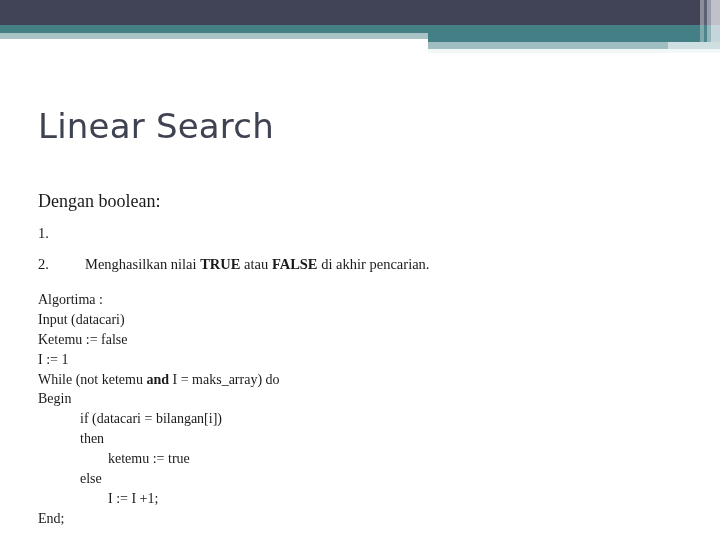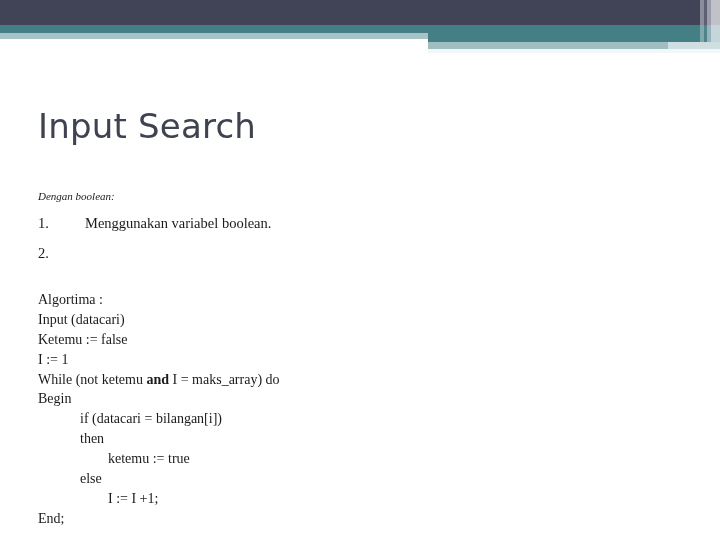--- a/index.html
+++ b/index.html
@@ -129,24 +129,23 @@
 
   
   .content {
     position: absolute;
     left: 38px;
     top: 188px;
     width: 650px;
     color: #1a1a1a;
   }
   .intro-line {
-    font-size: 11px;
+    font-size: 18px;
     line-height: 1.5;
     margin-bottom: 8px;
-    font-style: italic;
   }
   .num-list {
     margin: 0;
     padding: 0;
     list-style: none;
   }
   .num-item {
     font-size: 14.5px;
     line-height: 1.5;
     margin-bottom: 9px;
@@ -187,31 +186,31 @@
   <div class="vbar vbar-b"></div>
   <div class="vbar vbar-c"></div>
   <div class="vbar vbar-d"></div>
 
   <div class="vbar2 vbar2-a"></div>
   <div class="vbar2 vbar2-b"></div>
   <div class="vbar2 vbar2-c"></div>
   <div class="vbar2 vbar2-d"></div>
 </div>
 
-<div class="slide-title">Input Search</div>
+<div class="slide-title">Linear Search</div>
 
 <div class="content">
 
   <div class="intro-line">Dengan boolean:</div>
 
   <ul class="num-list">
     <li class="num-item">
       <span class="num-marker">1.</span>
-      <span class="num-text" id="li1text">Menggunakan variabel boolean.</span>
     </li>
     <li class="num-item">
       <span class="num-marker">2.</span>
+      <span class="num-text" id="li2text">Menghasilkan nilai <b>TRUE</b> atau <b>FALSE</b> di akhir pencarian.</span>
     </li>
   </ul>
 
 </div>
 
 <div class="algo-block" id="algo-block"><div class="algo-line">Algortima :</div><div class="algo-line">Input (datacari)</div><div class="algo-line">Ketemu := false</div><div class="algo-line">I := 1</div><div class="algo-line">While (not ketemu <b>and</b> I = maks_array) do</div><div class="algo-line">Begin</div><div class="algo-line">            if (datacari = bilangan[i])</div><div class="algo-line">            then</div><div class="algo-line">                    ketemu := true</div><div class="algo-line">            else</div><div class="algo-line">                    I := I +1;</div><div class="algo-line">End;</div></div>
 
 </body></html>

